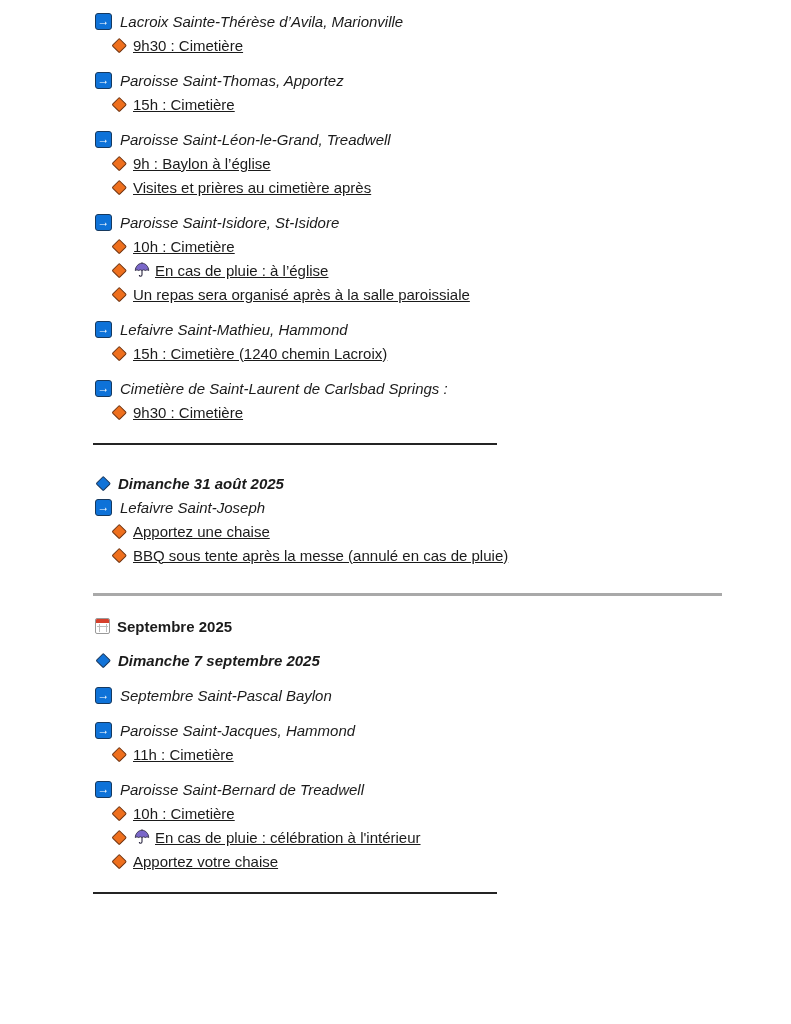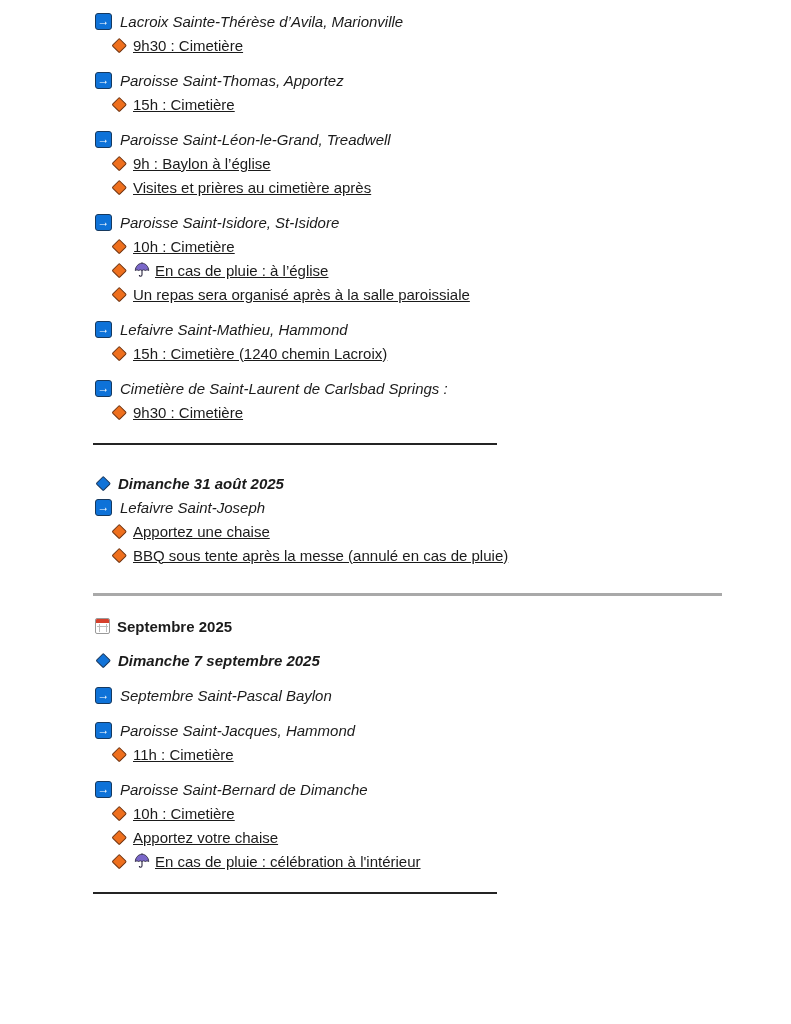--- a/index.html
+++ b/index.html
@@ -244,42 +244,42 @@
       <div class="line event s2">
         <span class="bullet">
           <span class="diamond orange" style="background: rgb(238, 111, 29); border-color: rgb(110, 51, 16);"></span>
         </span>
         <span class="event-text">11h : Cimetière</span>
       </div>
       <div class="line parish s2">
         <span class="bullet arrow-box" style="background: rgb(14, 114, 216); border-color: rgb(22, 57, 95);">
           <span class="arrow-glyph">→</span>
         </span>
-        <span class="parish-text">Paroisse Saint-Bernard de Dimanche</span>
+        <span class="parish-text">Paroisse Saint-Bernard de Treadwell</span>
       </div>
       <div class="line event s2">
         <span class="bullet">
           <span class="diamond orange" style="background: rgb(238, 111, 29); border-color: rgb(110, 51, 16);"></span>
         </span>
         <span class="event-text">10h : Cimetière</span>
-      </div>
-      <div class="line event s2">
-        <span class="bullet">
-          <span class="diamond orange" style="background: rgb(238, 111, 29); border-color: rgb(110, 51, 16);"></span>
-        </span>
-        <span class="event-text">Apportez votre chaise</span>
       </div>
       <div class="line event s2">
         <span class="bullet">
           <span class="diamond orange" style="background: rgb(238, 111, 29); border-color: rgb(110, 51, 16);"></span>
         </span>
         <span class="umbrella-icon">
           <svg width="16" height="16" viewBox="0 0 16 16">
             <path d="M8 0.4 L8 1.6" stroke="#2a2640" stroke-width="1.1"></path>
             <path d="M8 1.2 C4.1 1.4 1.4 4.8 1.3 8.5 Q3 7.1 4.6 8.5 Q6.3 7.1 8 8.5 Q9.7 7.1 11.4 8.5 Q13 7.1 14.7 8.5 C14.6 4.8 11.9 1.4 8 1.2 Z" fill="#7a67c9" stroke="#2a2640" stroke-width="0.9"></path>
             <path d="M8 8.5 L8 12.7 Q8 14.3 6.6 14.3 Q5.3 14.3 5.3 13" fill="none" stroke="#2a2640" stroke-width="1.1"></path>
           </svg>
         </span>
         <span class="event-text">En cas de pluie : célébration à l'intérieur</span>
       </div>
+      <div class="line event s2">
+        <span class="bullet">
+          <span class="diamond orange" style="background: rgb(238, 111, 29); border-color: rgb(110, 51, 16);"></span>
+        </span>
+        <span class="event-text">Apportez votre chaise</span>
+      </div>
       <div class="hr black" style="border-top-color: rgb(36, 36, 36);"></div>
     </div>
 </div>
 
 </body></html>

